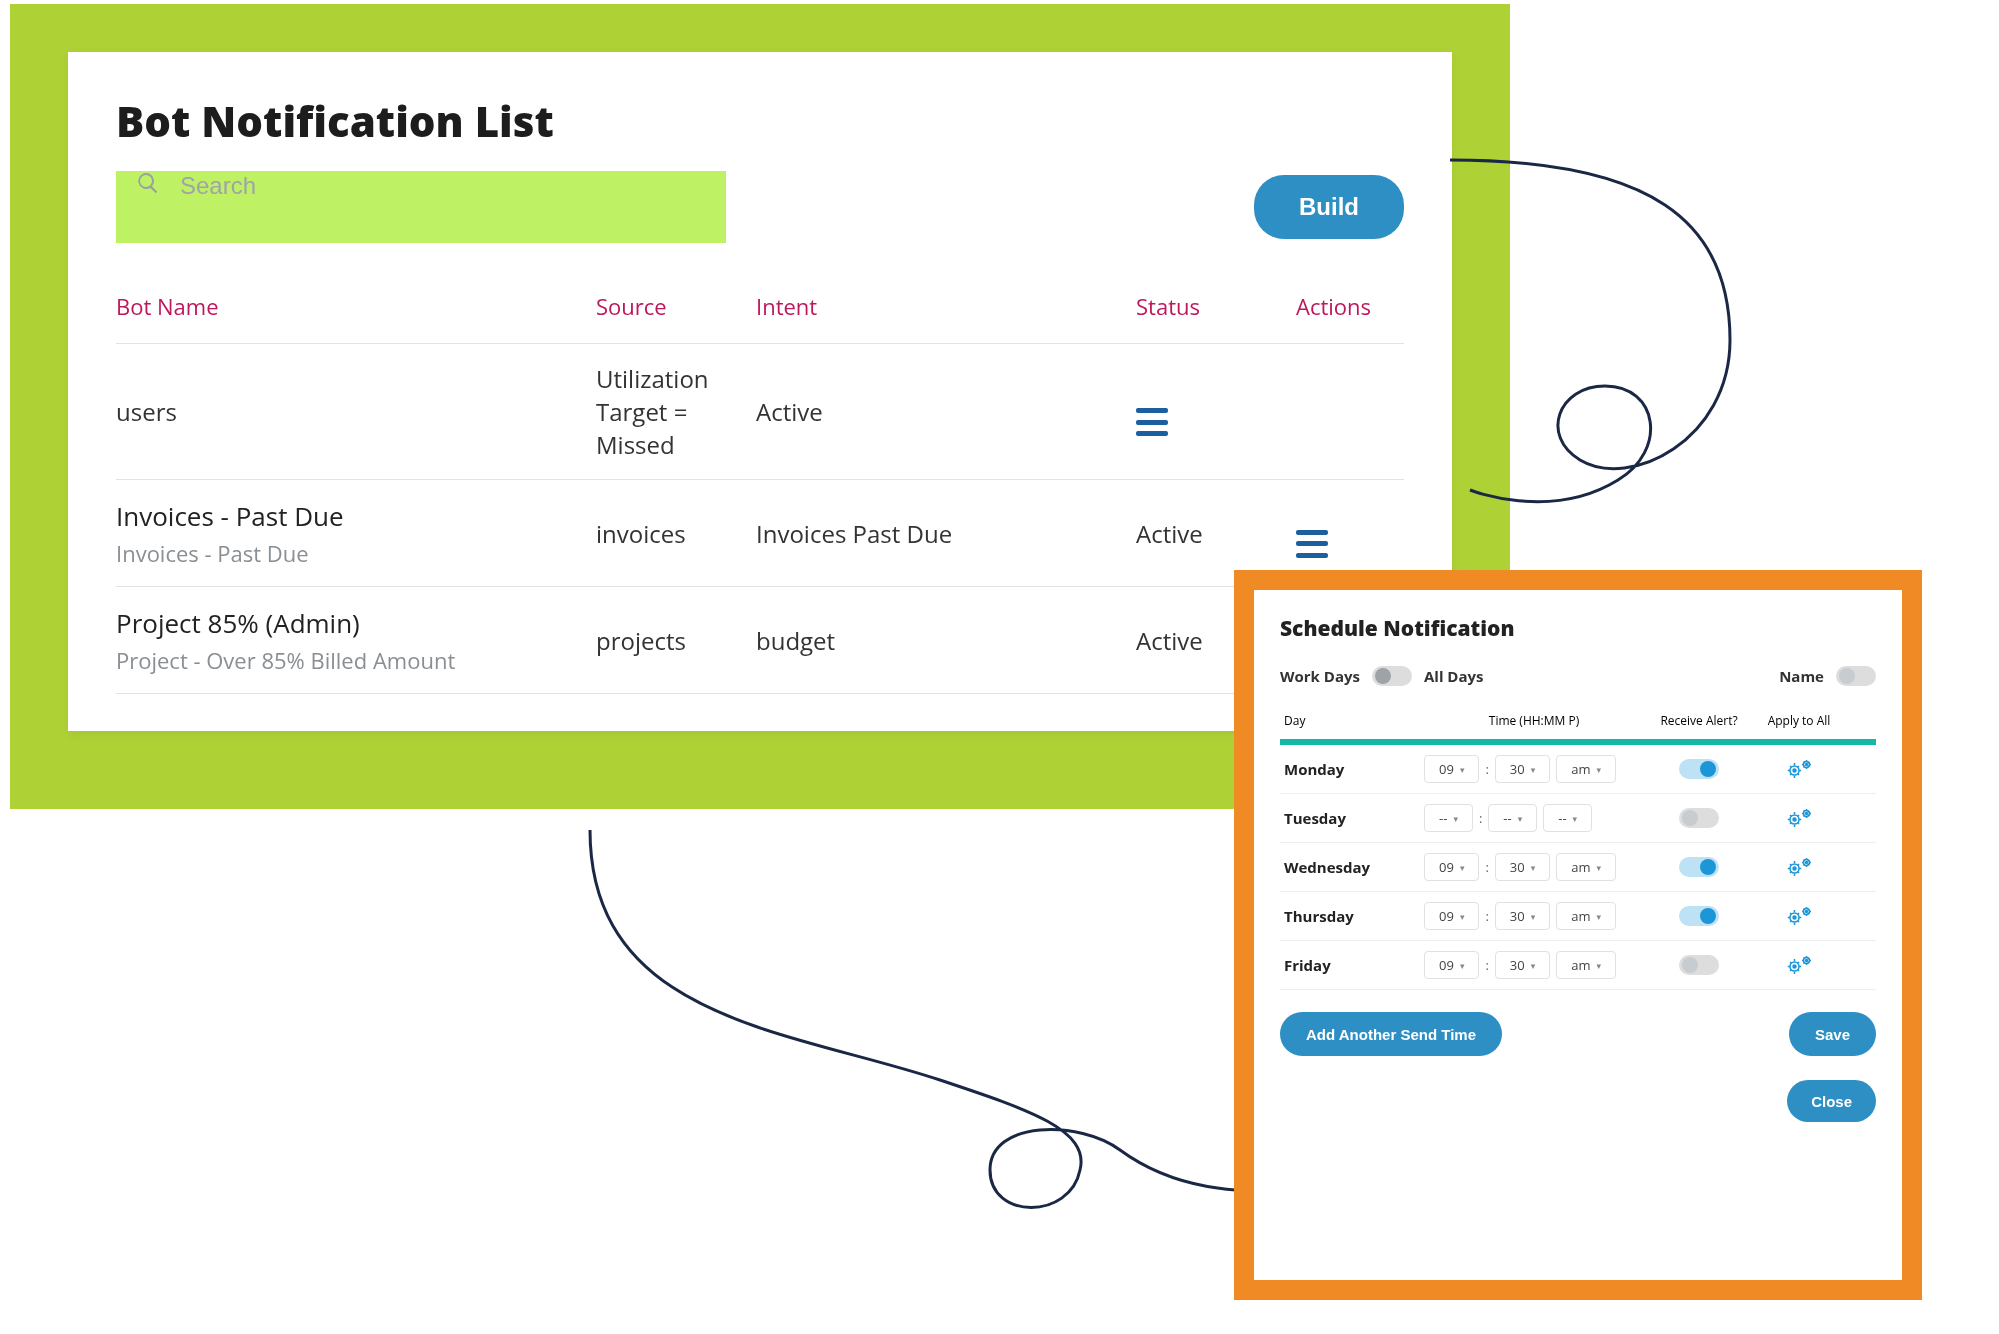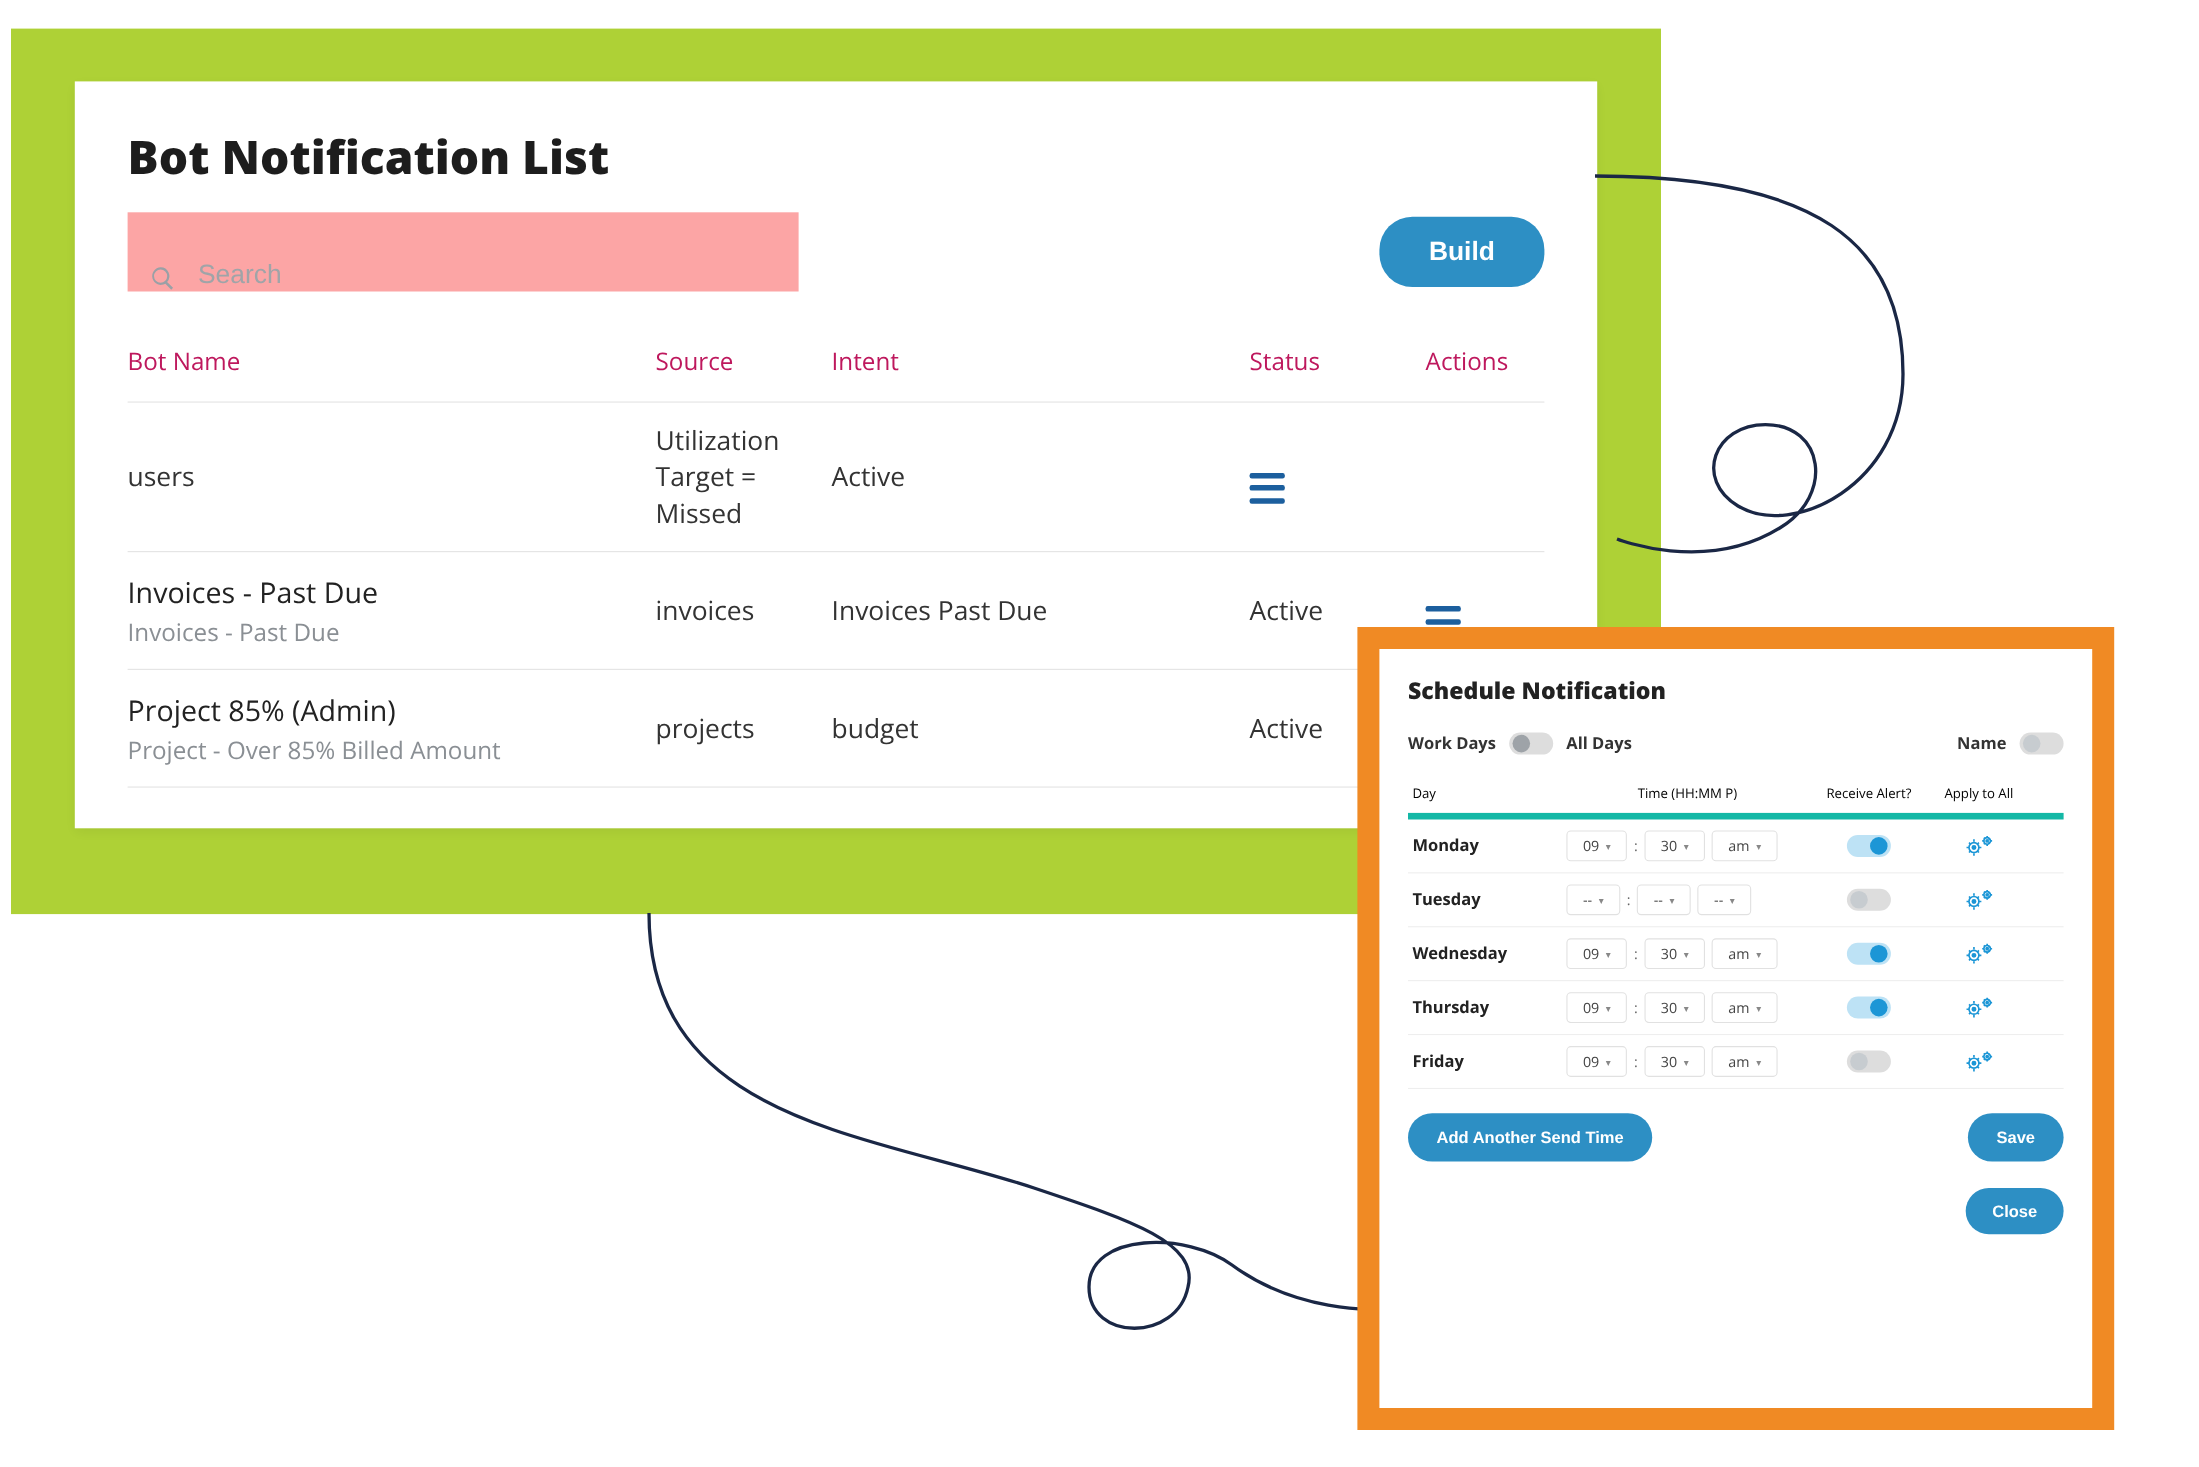--- a/index.html
+++ b/index.html
@@ -16,21 +16,21 @@
     position: relative;
     width: 1999px;
     height: 1334px;
     overflow: hidden;
   }
 
   
   .green-frame {
     position: absolute;
     left: 10px;
-    top: 26px;
+    top: 4px;
     width: 1500px;
     height: 805px;
     background: #aed136;
     padding: 48px 58px 78px 58px;
   }
   .list-card {
     background: #fff;
     width: 100%;
     height: 100%;
     padding: 40px 48px;
@@ -43,27 +43,27 @@
     color: #1d1d1d;
     margin: 0 0 22px 0;
   }
   .search-row {
     display: flex;
     justify-content: space-between;
     align-items: center;
     margin-bottom: 48px;
   }
   .search-box {
-    background: #fca5a5;
+    background: #bef264;
     color: #a0a4a8;
     font-size: 24px;
     width: 610px;
     height: 72px;
     display: flex;
-    align-items: flex-end;
+    align-items: flex-start;
     padding: 0 20px;
     gap: 18px;
   }
   .search-icon-svg { width: 24px; height: 24px; fill: #9aa0a6; }
   .search-input {
     border: none;
     background: transparent;
     font-size: 24px;
     color: #555;
     outline: none;

